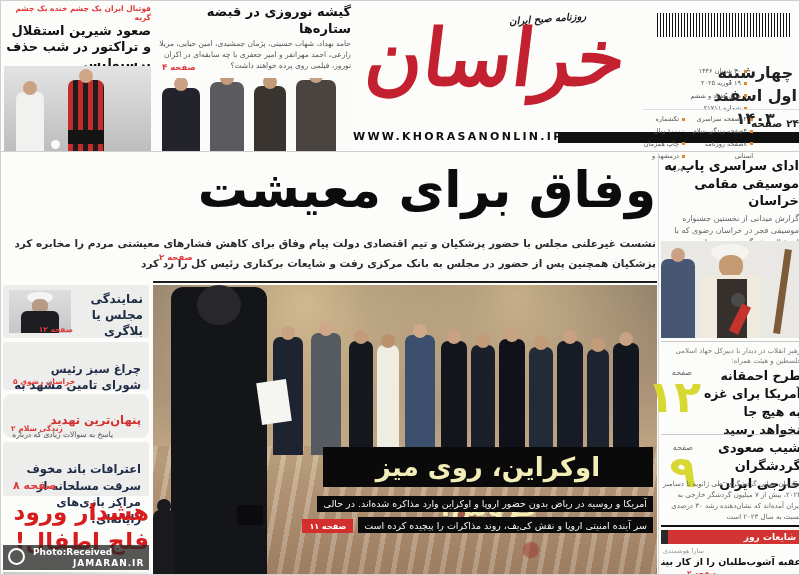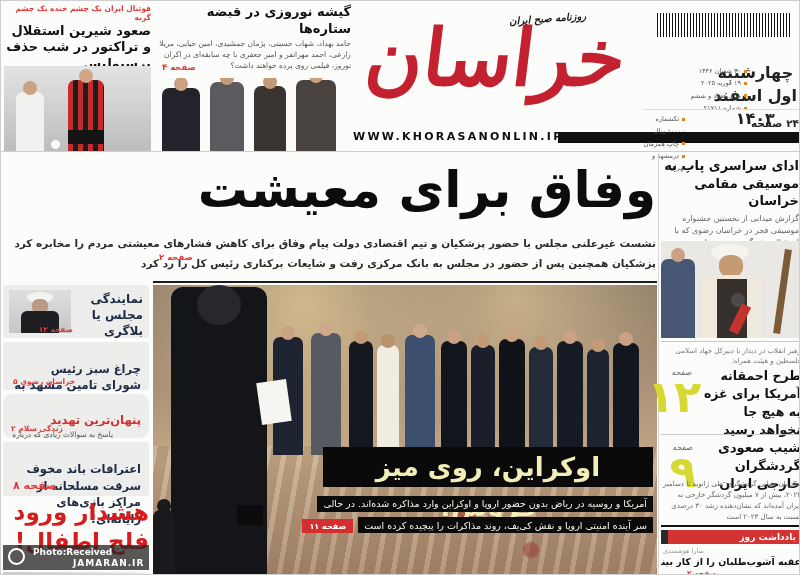--- a/index.html
+++ b/index.html
@@ -66,20 +66,25 @@
       <div>۱۴۰۳</div>
     </div>
     <ul class="tiny abs" style="right:52px;top:54px;width:96px;">
       <li>۳۰ شعبان ۱۴۴۶</li>
       <li>۱۹ فوریه ۲۰۲۵</li>
       <li>سال هفتاد و ششم</li>
       <li>شماره ۲۱۷۱۱</li>
     </ul>
     <div class="abs" style="left:0;top:98px;width:156px;border-top:1px solid #ddd;"></div>
     <div class="abs" style="right:0;top:106px;font-size:10.5px;font-weight:bold;color:#222;">۲۴ صفحه</div>
+    <ul class="tiny abs" style="right:46px;top:102px;width:64px;">
+      <li>۱۲صفحه سراسری</li>
+      <li>۴صفحه زندگی سلام</li>
+      <li>۸صفحه روزنامه استانی</li>
+    </ul>
     <ul class="tiny abs" style="right:114px;top:102px;width:42px;">
       <li>تکشماره ۱۰۰۰۰ ریال</li>
       <li>چاپ همزمان</li>
       <li>درمشهد و تهران</li>
     </ul>
   </div>
 
   <div class="abs" style="left:0;top:150px;width:800px;border-top:1px solid #cfcfcf;"></div>
 
   <div class="abs" style="left:155px;top:153px;width:500px;text-align:right;font-size:50px;font-weight:900;color:#0c0c0c;letter-spacing:-1px;line-height:1.45;">وفاق برای معیشت</div>
@@ -164,21 +169,21 @@
       <div class="pagelabel">صفحه</div>
       <div class="yellow-num">۹</div>
     </div>
     <div class="abs" style="right:0;top:40px;width:140px;font-size:7px;color:#666;text-align:right;line-height:1.55;">سازمان جهانی گردشگری: طی ژانویه تا دسامبر ۲۰۲۴، بیش از ۷ میلیون گردشگر خارجی به ایران آمده‌اند که نشان‌دهنده رشد ۳۰ درصدی نسبت به سال ۲۰۲۳ است</div>
   </div>
 
   <div class="abs" style="left:660px;top:524px;width:140px;height:51px;">
     <div style="border-top:2.5px solid #111;width:140px;"></div>
     <div class="abs" style="left:0;top:5px;width:140px;height:14px;background:#d23333;">
       <div class="abs" style="left:0;top:0;width:7px;height:14px;background:#2a2a2a;"></div>
-      <div class="abs" style="right:5px;top:1.5px;color:#fff;font-size:9px;font-weight:bold;">یادداشت روز</div>
+      <div class="abs" style="right:5px;top:1.5px;color:#fff;font-size:9px;font-weight:bold;">شایعات روز</div>
     </div>
     <div class="abs" style="left:2px;top:22px;font-size:6.5px;color:#999;">سارا هوشمندی</div>
     <div class="abs hl" style="right:0;top:31px;width:140px;font-size:9.5px;white-space:nowrap;overflow:hidden;">عقبه آشوب‌طلبان را از کار بیندازید</div>
     <div class="pg abs" style="left:26px;top:44px;font-size:7.5px;">صفحه ۲</div>
   </div>
 
   <div class="gbox abs" style="left:2px;top:284px;width:146px;height:53px;padding:6px;">
     <div class="abs" style="left:6px;top:5px;width:62px;height:43px;background:linear-gradient(#dedede,#c6c6c6);overflow:hidden;">
       <div class="abs" style="left:18px;top:2px;width:26px;height:11px;border-radius:50%;background:#f4f4f2;"></div>
       <div class="abs" style="left:23px;top:9px;width:16px;height:14px;border-radius:40%;background:#b79b85;"></div>

